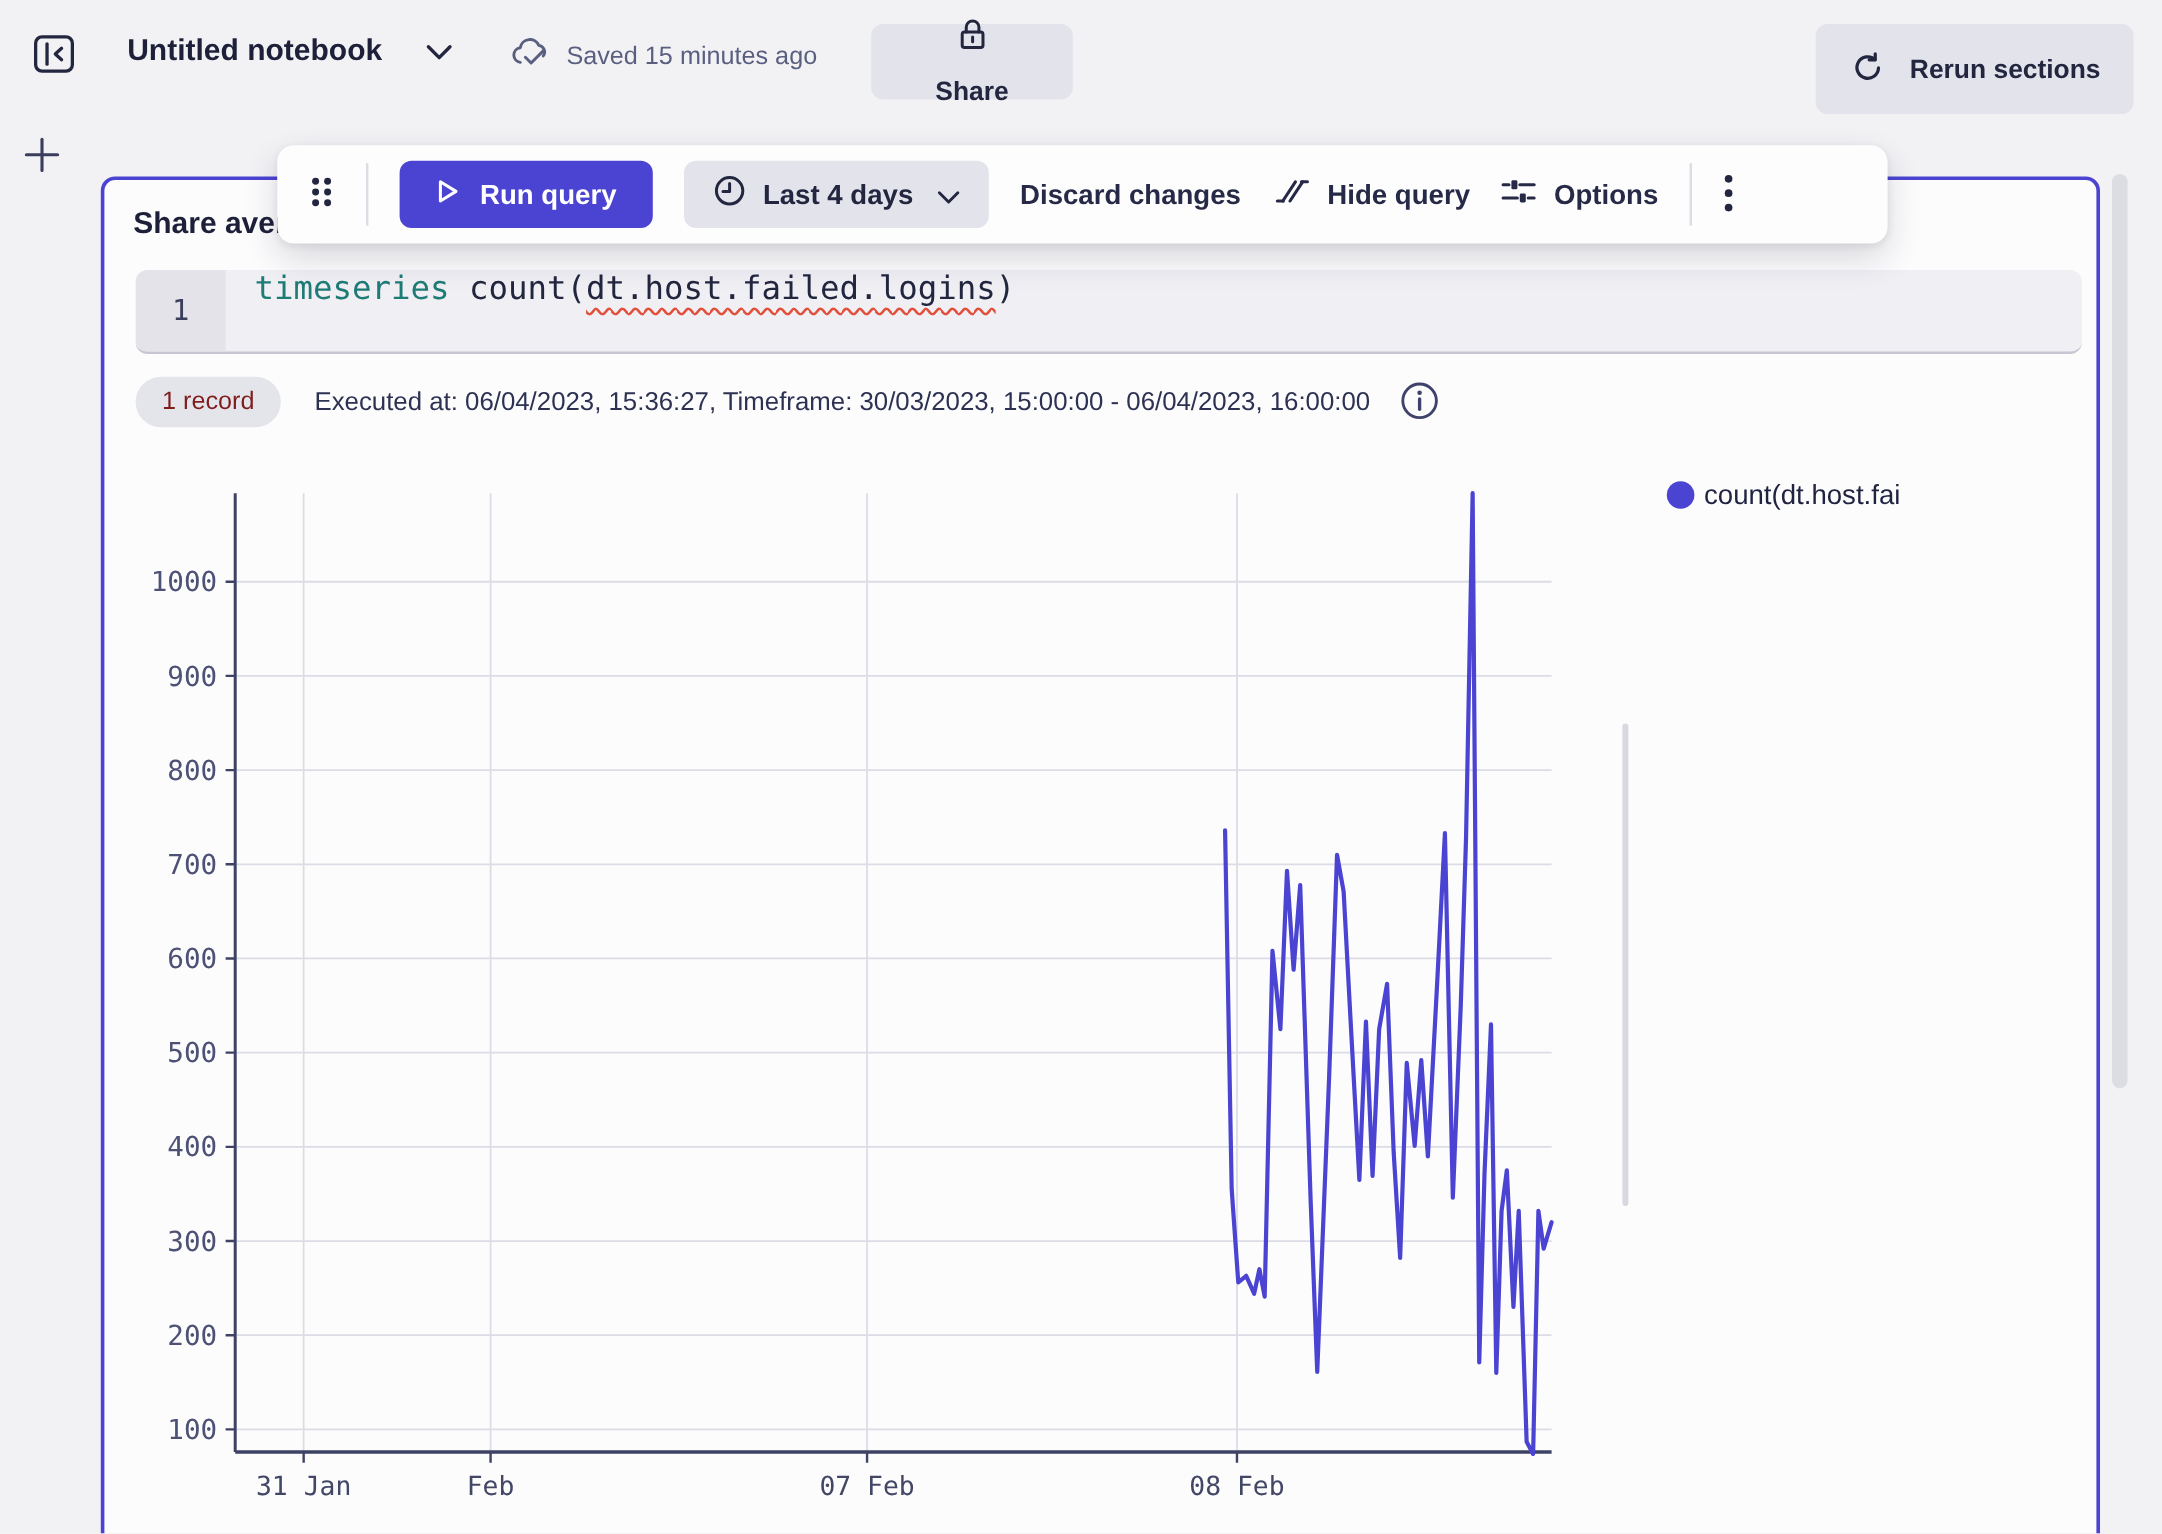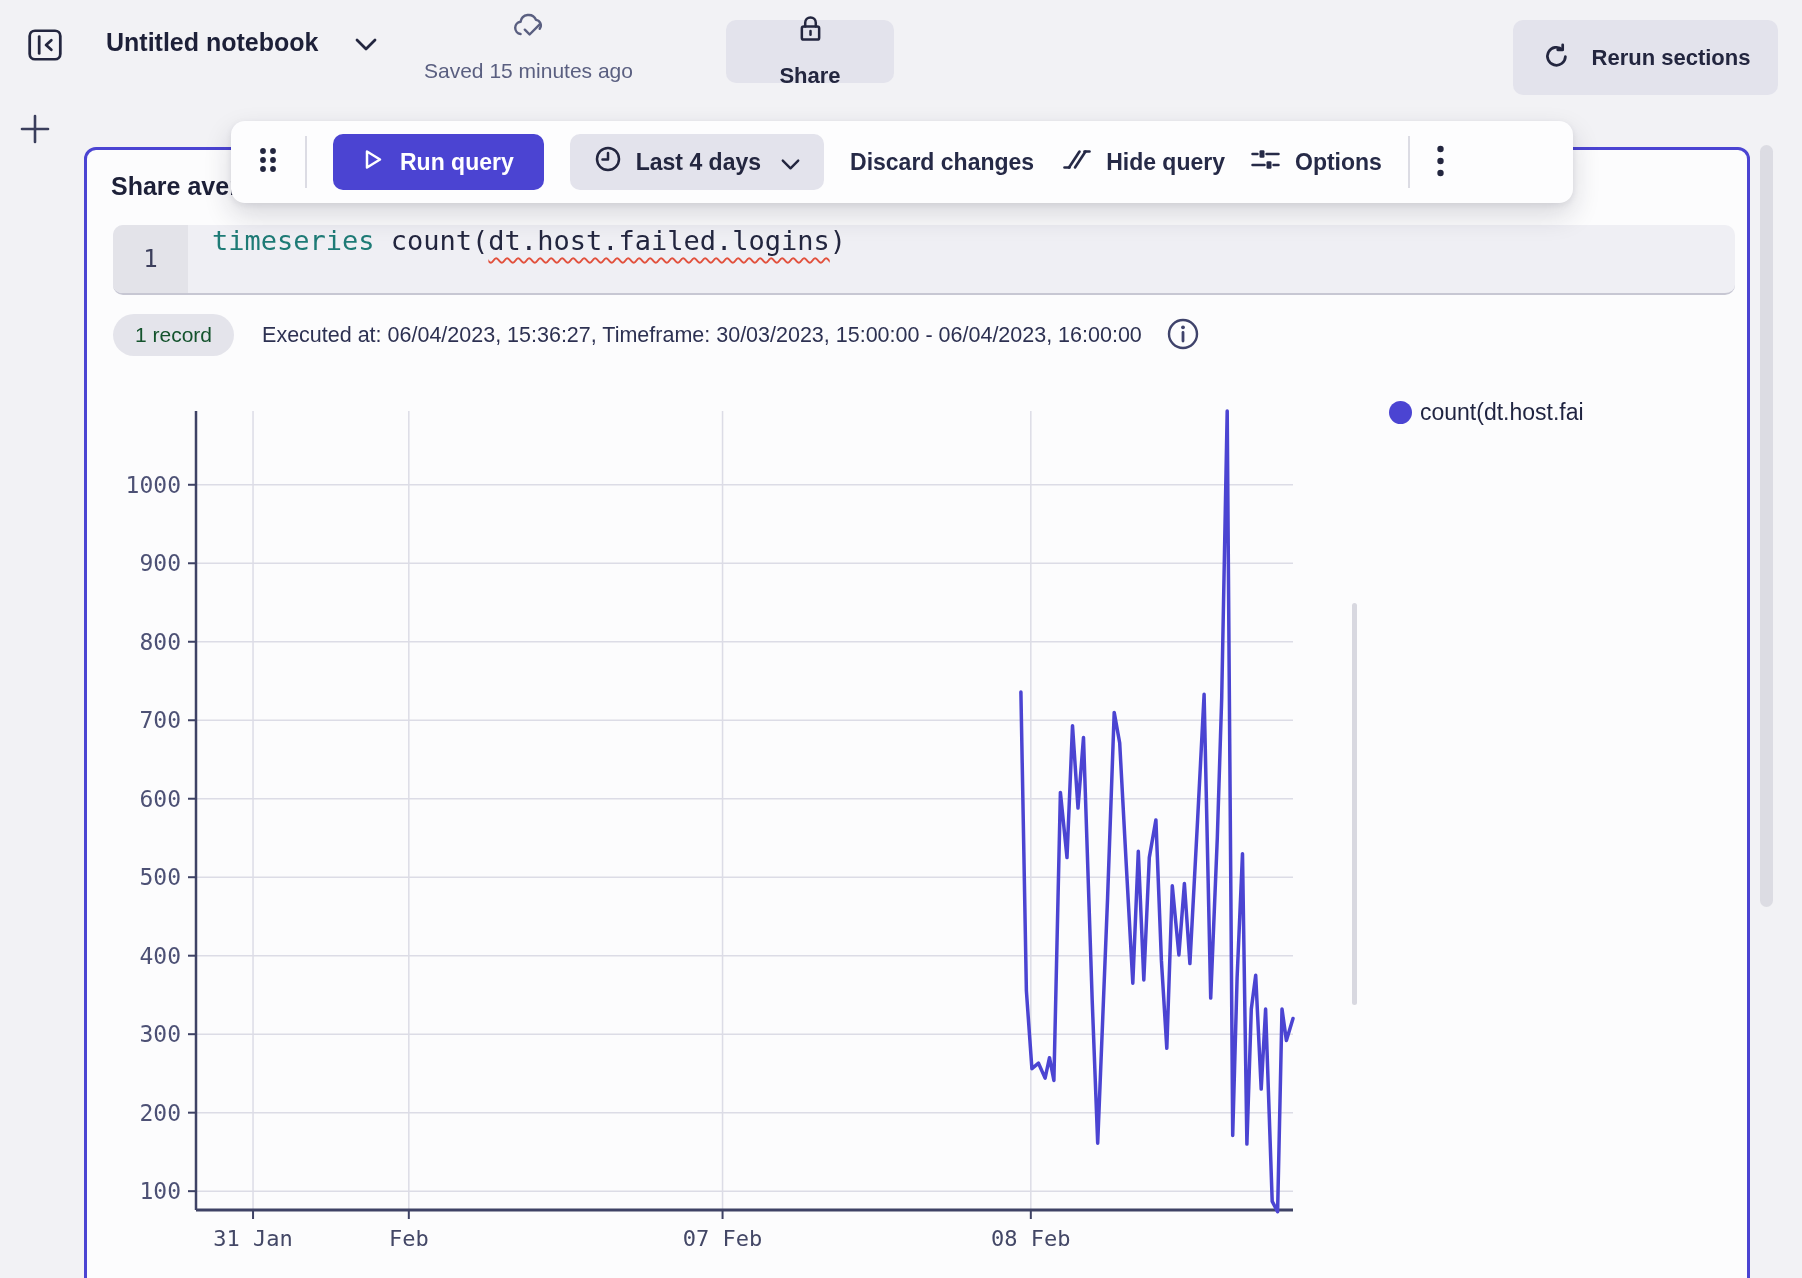--- a/index.html
+++ b/index.html
@@ -45,21 +45,21 @@
   .squiggle {
     text-decoration-line: underline;
     text-decoration-style: wavy;
     text-decoration-color:#e2503c;
     text-decoration-thickness:2px;
     text-underline-offset:7px;
   }
 
   .status-row { position:absolute; left:26px; top:164px; height:42px; display:flex; align-items:center; }
   .badge {
-    background:#e4e4eb; color:#14532d; border-radius:21px; height:42px;
+    background:#e4e4eb; color:#7f1d1d; border-radius:21px; height:42px;
     display:flex; align-items:center; padding:0 22px; font-size:21px;
   }
   .exec { margin-left:28px; font-size:21.5px; color:#2d3152; }
   .info { margin-left:24px; display:flex; align-items:center; cursor:pointer; background:none; border:none; }
 
   .legend { position:absolute; left:1302px; top:249px; display:flex; align-items:center; gap:8px; cursor:pointer; }
   .legend-dot { width:23px; height:23px; border-radius:50%; }
   .legend-label { font-size:23px; color:#1f2340; }
   .legend-scrollbar { position:absolute; left:1265px; top:453px; width:5px; height:402px; background:#d8d8e0; border-radius:3px; }
 
@@ -105,21 +105,21 @@
 
     <button class="nb-title abs" style="left:106px; top:28px;">
       <span>Untitled notebook</span>
       <span>
         <svg width="22" height="14" viewBox="0 0 22 14" fill="none" stroke="#23263f" stroke-width="2.8" stroke-linecap="round" stroke-linejoin="round">
           <polyline points="2,3 11,12 20,3"></polyline>
         </svg>
       </span>
     </button>
 
-    <div class="saved abs" style="left:424px; top:12px;flex-direction:column;">
+    <div class="saved abs" style="left:424px; top:30px;">
       <span>
         <svg width="34" height="28" viewBox="0 0 32 26" fill="none" stroke="#5a5f80" stroke-width="2.3" stroke-linecap="round" stroke-linejoin="round">
           <path d="M9 20.5 A5.8 5.8 0 0 1 9 9 A7.6 7.6 0 0 1 23.5 7.2 A5.2 5.2 0 0 1 27 15.5"></path>
           <polyline points="13,16.5 17.5,21 27,11.5"></polyline>
         </svg>
       </span>
       <span>Saved 15 minutes ago</span>
     </div>
 
     <button class="pill abs" style="left:726px; top:20px; width:168px; height:63px;flex-direction:column;">

